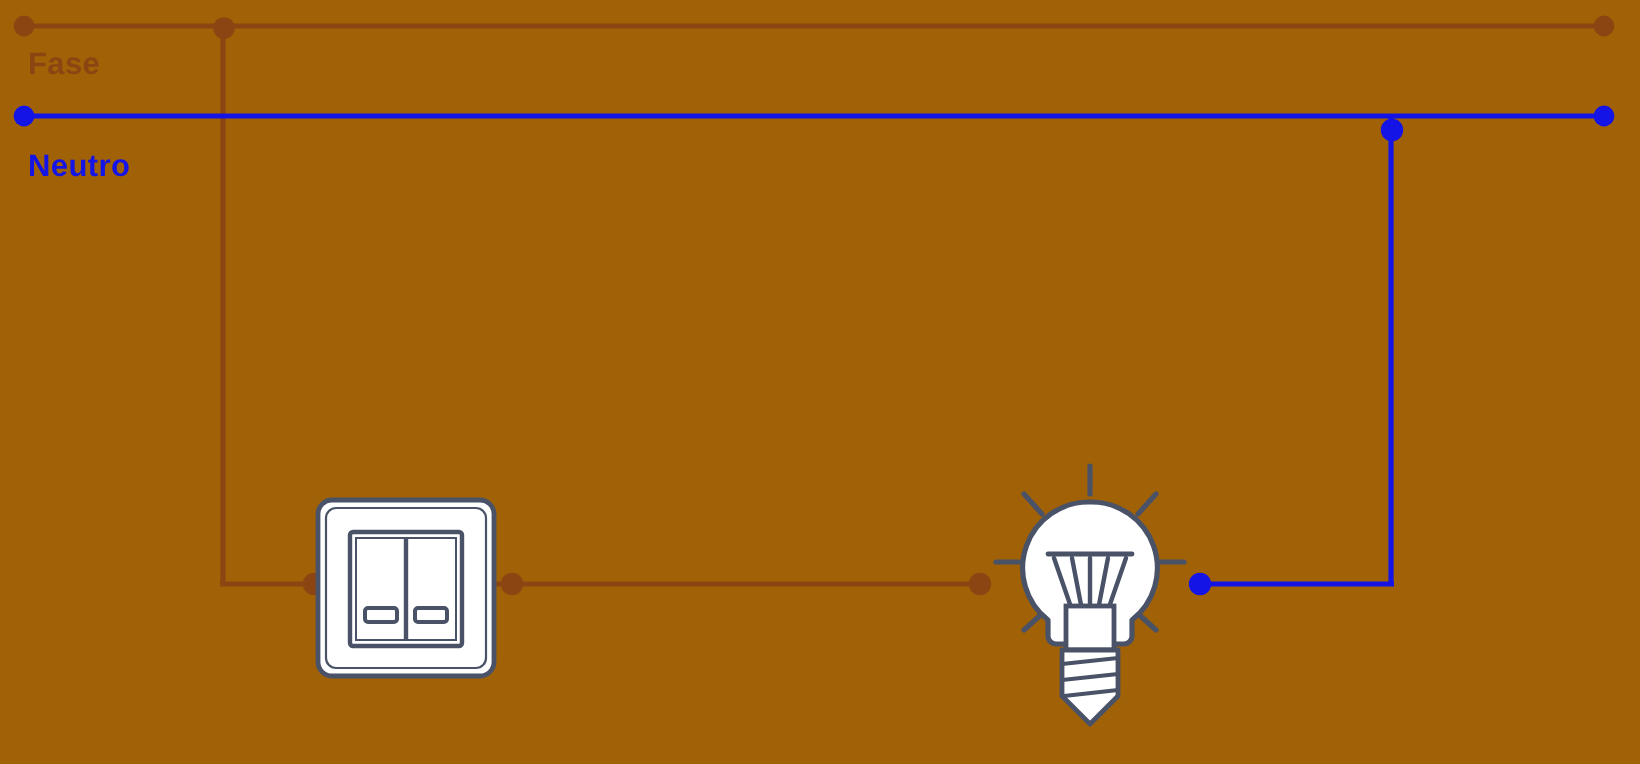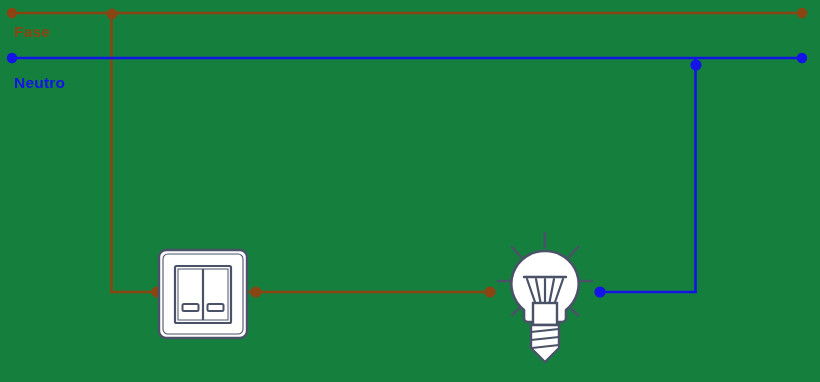--- a/index.html
+++ b/index.html
@@ -8,21 +8,21 @@
     padding: 0;
     background: #ffffff;
   }
   body {
     font-family: "Liberation Sans", sans-serif;
   }
   #diagram-root {
     position: relative;
     width: 820px;
     height: 382px;
-    background: #15803d;
+    background: #a16207;
     overflow: hidden;
   }
   #wiring-svg {
     position: absolute;
     left: 0;
     top: 0;
     width: 820px;
     height: 382px;
     display: block;
   }

